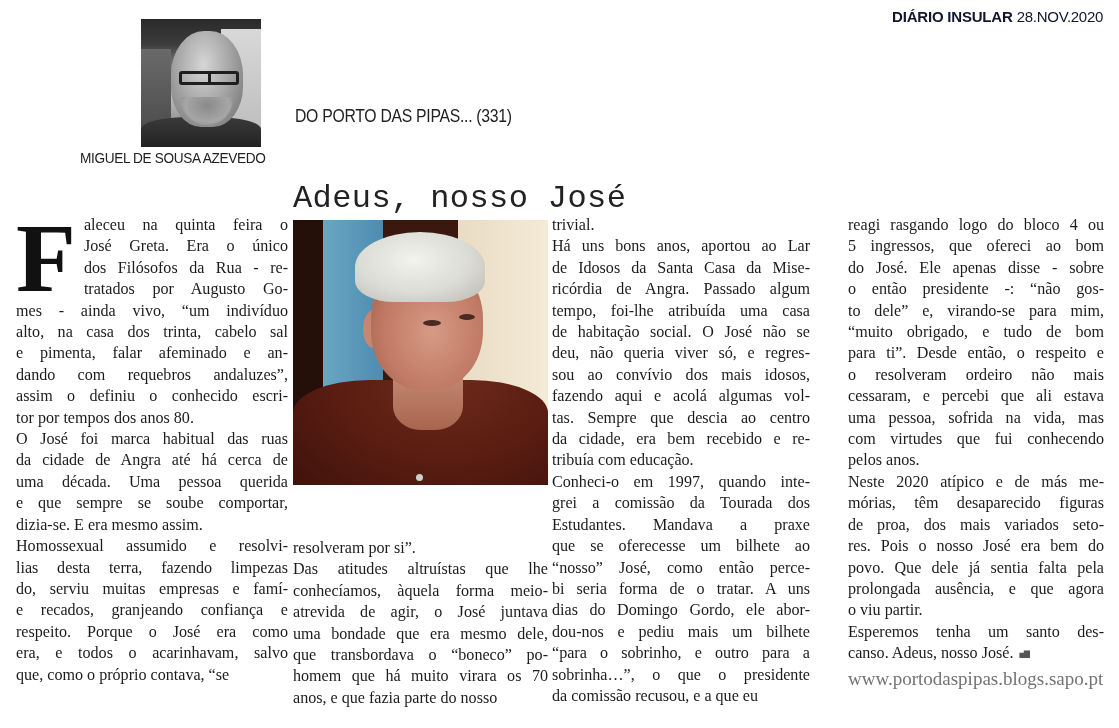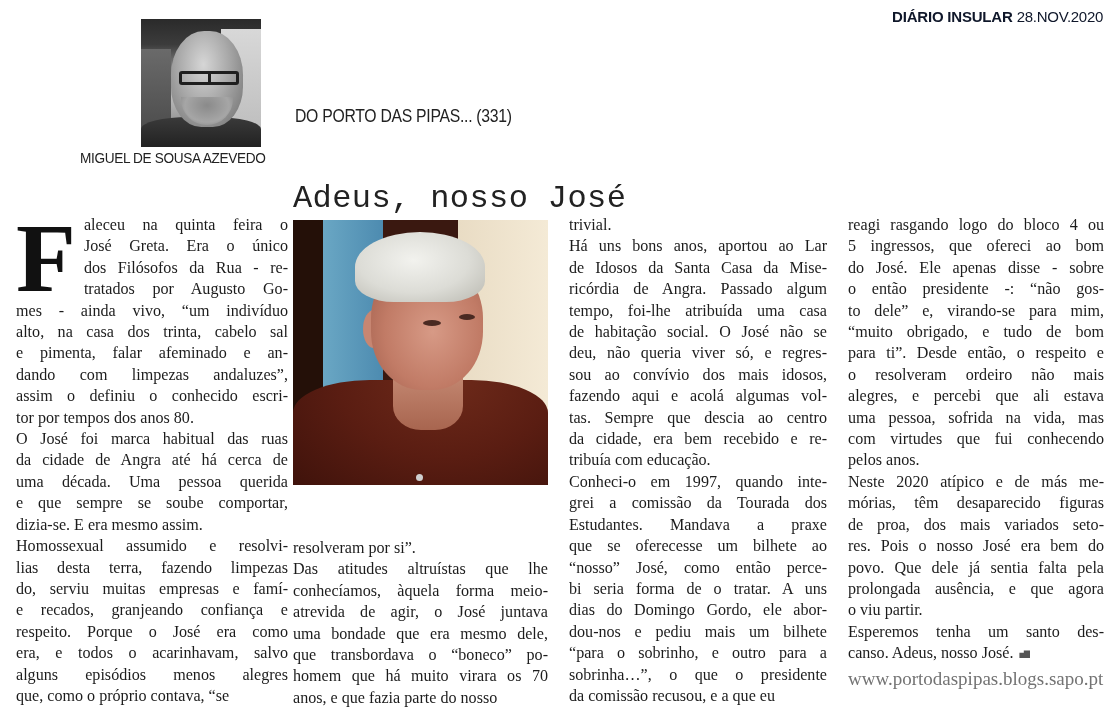--- a/index.html
+++ b/index.html
@@ -17,21 +17,21 @@
   .author-photo .beard { position:absolute; left:40px; top:78px; width:52px; height:28px; border-radius: 0 0 30px 30px; background: radial-gradient(ellipse at 50% 30%, #8a8a8a 0%, #a6a6a6 60%, #7a7a7a 100%); }
   .author-photo .shirt { position:absolute; left:0; bottom:0; width:120px; height:30px; background: linear-gradient(180deg,#3a3a3a,#222); border-radius: 40% 40% 0 0; }
 
   .author-name { position: absolute; left: 80px; top: 149px; font-family: "Liberation Sans", sans-serif; font-size: 15.5px; letter-spacing: -0.4px; color: #222; white-space: nowrap; transform: scaleX(0.88); transform-origin: left top; }
   .kicker { position: absolute; left: 295px; top: 106px; font-family: "Liberation Sans", sans-serif; font-size: 17.5px; color: #222; white-space: nowrap; letter-spacing: -0.3px; transform: scaleX(0.9); transform-origin: left top; }
   .headline { position: absolute; left: 293px; top: 136px; font-family: Liberation Mono, monospace; font-size: 32px; color: #222; white-space: nowrap; letter-spacing: 0.4px; margin-top: 44px; }
 
   .col { position: absolute; top: 214px; width: 272px; font-family: "Liberation Serif", serif; font-size: 16.1px; line-height: 21.4px; text-align: justify; color: #1c1c1c; }
   .col1 { left: 16px; }
   .col2 { left: 293px; top: 537px; width: 255px; }
-  .col3 { left: 569px; width: 258px; }
+  .col3 { left: 552px; width: 258px; }
   .col4 { left: 848px; width: 256px; }
 
   .dropcap { float: left; font-family: "Liberation Serif", serif; font-weight: bold; font-size: 98px; line-height: 76px; margin: 4px 8px 0 0; padding-top: 2px; color: #111; }
 
   .line { display: block; text-align: justify; text-align-last: justify; white-space: nowrap; }
   .line.last { text-align-last: left; }
 
   .subject-photo { position: absolute; left: 293px; top: 220px; width: 255px; height: 265px; overflow: hidden; background: #3a1810; }
   .subject-photo .wall { position:absolute; right:0; top:0; width:90px; height:200px; background: linear-gradient(90deg,#e9dcc4,#f4ead6); }
   .subject-photo .jeans { position:absolute; left:30px; top:0; width:60px; height:170px; background: linear-gradient(90deg,#6aa7c4,#4d8bb0); }
@@ -72,35 +72,34 @@
 <div class="col col1">
   <span class="dropcap">F</span>
   <div id="col1-lines">
       <span class="line">aleceu na quinta feira o</span>
       <span class="line">José Greta. Era o único</span>
       <span class="line">dos Filósofos da Rua - re-</span>
       <span class="line">tratados por Augusto Go-</span>
       <span class="line">mes - ainda vivo, “um indivíduo</span>
       <span class="line">alto, na casa dos trinta, cabelo sal</span>
       <span class="line">e pimenta, falar afeminado e an-</span>
-      <span class="line">dando com limpezas andaluzes”,</span>
+      <span class="line">dando com requebros andaluzes”,</span>
       <span class="line">assim o definiu o conhecido escri-</span>
       <span class="line last">tor por tempos dos anos 80.</span>
       <span class="line">O José foi marca habitual das ruas</span>
       <span class="line">da cidade de Angra até há cerca de</span>
       <span class="line">uma década. Uma pessoa querida</span>
       <span class="line">e que sempre se soube comportar,</span>
       <span class="line last">dizia-se. E era mesmo assim.</span>
       <span class="line">Homossexual assumido e resolvi-</span>
       <span class="line">lias desta terra, fazendo limpezas</span>
       <span class="line">do, serviu muitas empresas e famí-</span>
       <span class="line">e recados, granjeando confiança e</span>
       <span class="line">respeito. Porque o José era como</span>
       <span class="line">era, e todos o acarinhavam, salvo</span>
-      <span class="line">alguns episódios menos alegres</span>
       <span class="line last">que, como o próprio contava, “se</span>
     </div>
 </div>
 
 <div class="subject-photo" title="portrait of José Greta">
   <div class="dark"></div>
     <div class="jeans"></div>
     <div class="wall"></div>
   <div class="shirt"></div>
   <div class="neck"></div>
@@ -154,21 +153,21 @@
 <div class="col col4">
     <div id="col4-lines">
       <span class="line">reagi rasgando logo do bloco 4 ou</span>
       <span class="line">5 ingressos, que ofereci ao bom</span>
       <span class="line">do José. Ele apenas disse - sobre</span>
       <span class="line">o então presidente -: “não gos-</span>
       <span class="line">to dele” e, virando-se para mim,</span>
       <span class="line">“muito obrigado, e tudo de bom</span>
       <span class="line">para ti”. Desde então, o respeito e</span>
       <span class="line">o resolveram ordeiro não mais</span>
-      <span class="line">alegres, e percebi que ali estava</span>
+      <span class="line">cessaram, e percebi que ali estava</span>
       <span class="line">uma pessoa, sofrida na vida, mas</span>
       <span class="line">com virtudes que fui conhecendo</span>
       <span class="line last">pelos anos.</span>
       <span class="line">Neste 2020 atípico e de más me-</span>
       <span class="line">mórias, têm desaparecido figuras</span>
       <span class="line">de proa, dos mais variados seto-</span>
       <span class="line">res. Pois o nosso José era bem do</span>
       <span class="line">povo. Que dele já sentia falta pela</span>
       <span class="line">prolongada ausência, e que agora</span>
       <span class="line last">o viu partir.</span>

